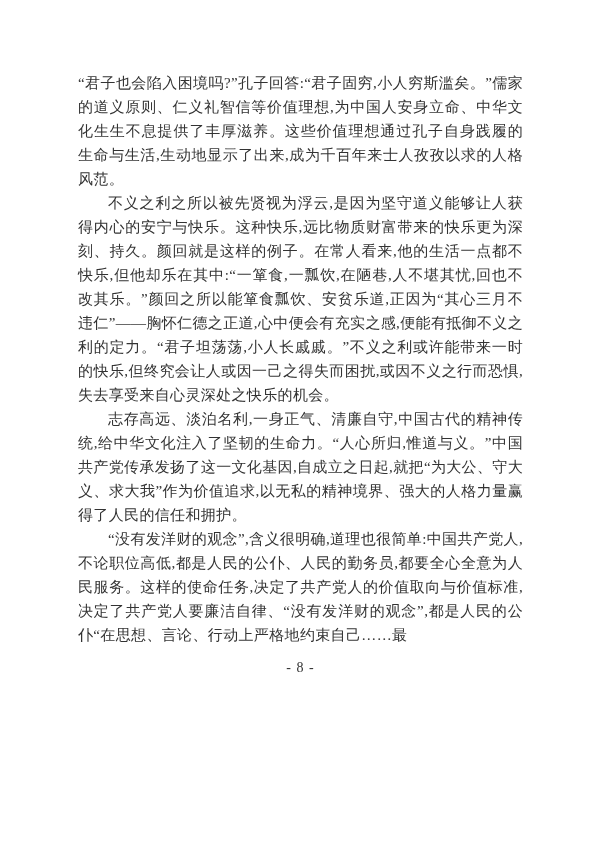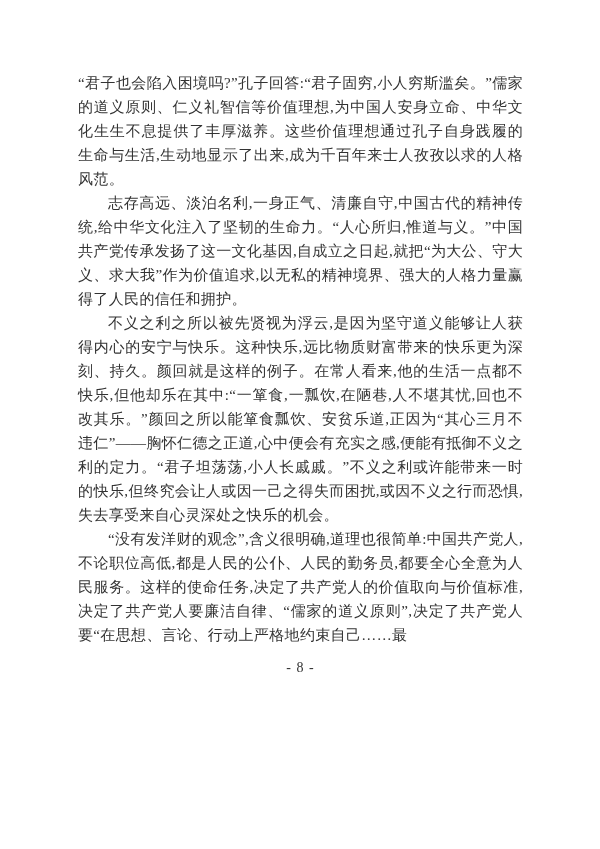--- a/index.html
+++ b/index.html
@@ -40,18 +40,18 @@
     letter-spacing: 1px;
     color: #333333;
   }
 </style>
 </head>
 <body>
 
 <div class="page">
   <div class="body-text">
     <p class="para">“君子也会陷入困境吗?”孔子回答:“君子固穷,小人穷斯滥矣。”儒家的道义原则、仁义礼智信等价值理想,为中国人安身立命、中华文化生生不息提供了丰厚滋养。这些价值理想通过孔子自身践履的生命与生活,生动地显示了出来,成为千百年来士人孜孜以求的人格风范。</p>
+    <p class="para indent">不义之利之所以被先贤视为浮云,是因为坚守道义能够让人获得内心的安宁与快乐。这种快乐,远比物质财富带来的快乐更为深刻、持久。颜回就是这样的例子。在常人看来,他的生活一点都不快乐,但他却乐在其中:“一箪食,一瓢饮,在陋巷,人不堪其忧,回也不改其乐。”颜回之所以能箪食瓢饮、安贫乐道,正因为“其心三月不违仁”——胸怀仁德之正道,心中便会有充实之感,便能有抵御不义之利的定力。“君子坦荡荡,小人长戚戚。”不义之利或许能带来一时的快乐,但终究会让人或因一己之得失而困扰,或因不义之行而恐惧,失去享受来自心灵深处之快乐的机会。</p>
     <p class="para indent">志存高远、淡泊名利,一身正气、清廉自守,中国古代的精神传统,给中华文化注入了坚韧的生命力。“人心所归,惟道与义。”中国共产党传承发扬了这一文化基因,自成立之日起,就把“为大公、守大义、求大我”作为价值追求,以无私的精神境界、强大的人格力量赢得了人民的信任和拥护。</p>
-    <p class="para indent">不义之利之所以被先贤视为浮云,是因为坚守道义能够让人获得内心的安宁与快乐。这种快乐,远比物质财富带来的快乐更为深刻、持久。颜回就是这样的例子。在常人看来,他的生活一点都不快乐,但他却乐在其中:“一箪食,一瓢饮,在陋巷,人不堪其忧,回也不改其乐。”颜回之所以能箪食瓢饮、安贫乐道,正因为“其心三月不违仁”——胸怀仁德之正道,心中便会有充实之感,便能有抵御不义之利的定力。“君子坦荡荡,小人长戚戚。”不义之利或许能带来一时的快乐,但终究会让人或因一己之得失而困扰,或因不义之行而恐惧,失去享受来自心灵深处之快乐的机会。</p>
-    <p class="para indent">“没有发洋财的观念”,含义很明确,道理也很简单:中国共产党人,不论职位高低,都是人民的公仆、人民的勤务员,都要全心全意为人民服务。这样的使命任务,决定了共产党人的价值取向与价值标准,决定了共产党人要廉洁自律、“儒家的道义原则”,决定了共产党人要“在思想、言论、行动上严格地约束自己……最</p>
+    <p class="para indent">“没有发洋财的观念”,含义很明确,道理也很简单:中国共产党人,不论职位高低,都是人民的公仆、人民的勤务员,都要全心全意为人民服务。这样的使命任务,决定了共产党人的价值取向与价值标准,决定了共产党人要廉洁自律、“没有发洋财的观念”,都是人民的公仆“在思想、言论、行动上严格地约束自己……最</p>
   </div>
   <div class="page-number">- 8 -</div>
 </div>
 
 </body></html>

